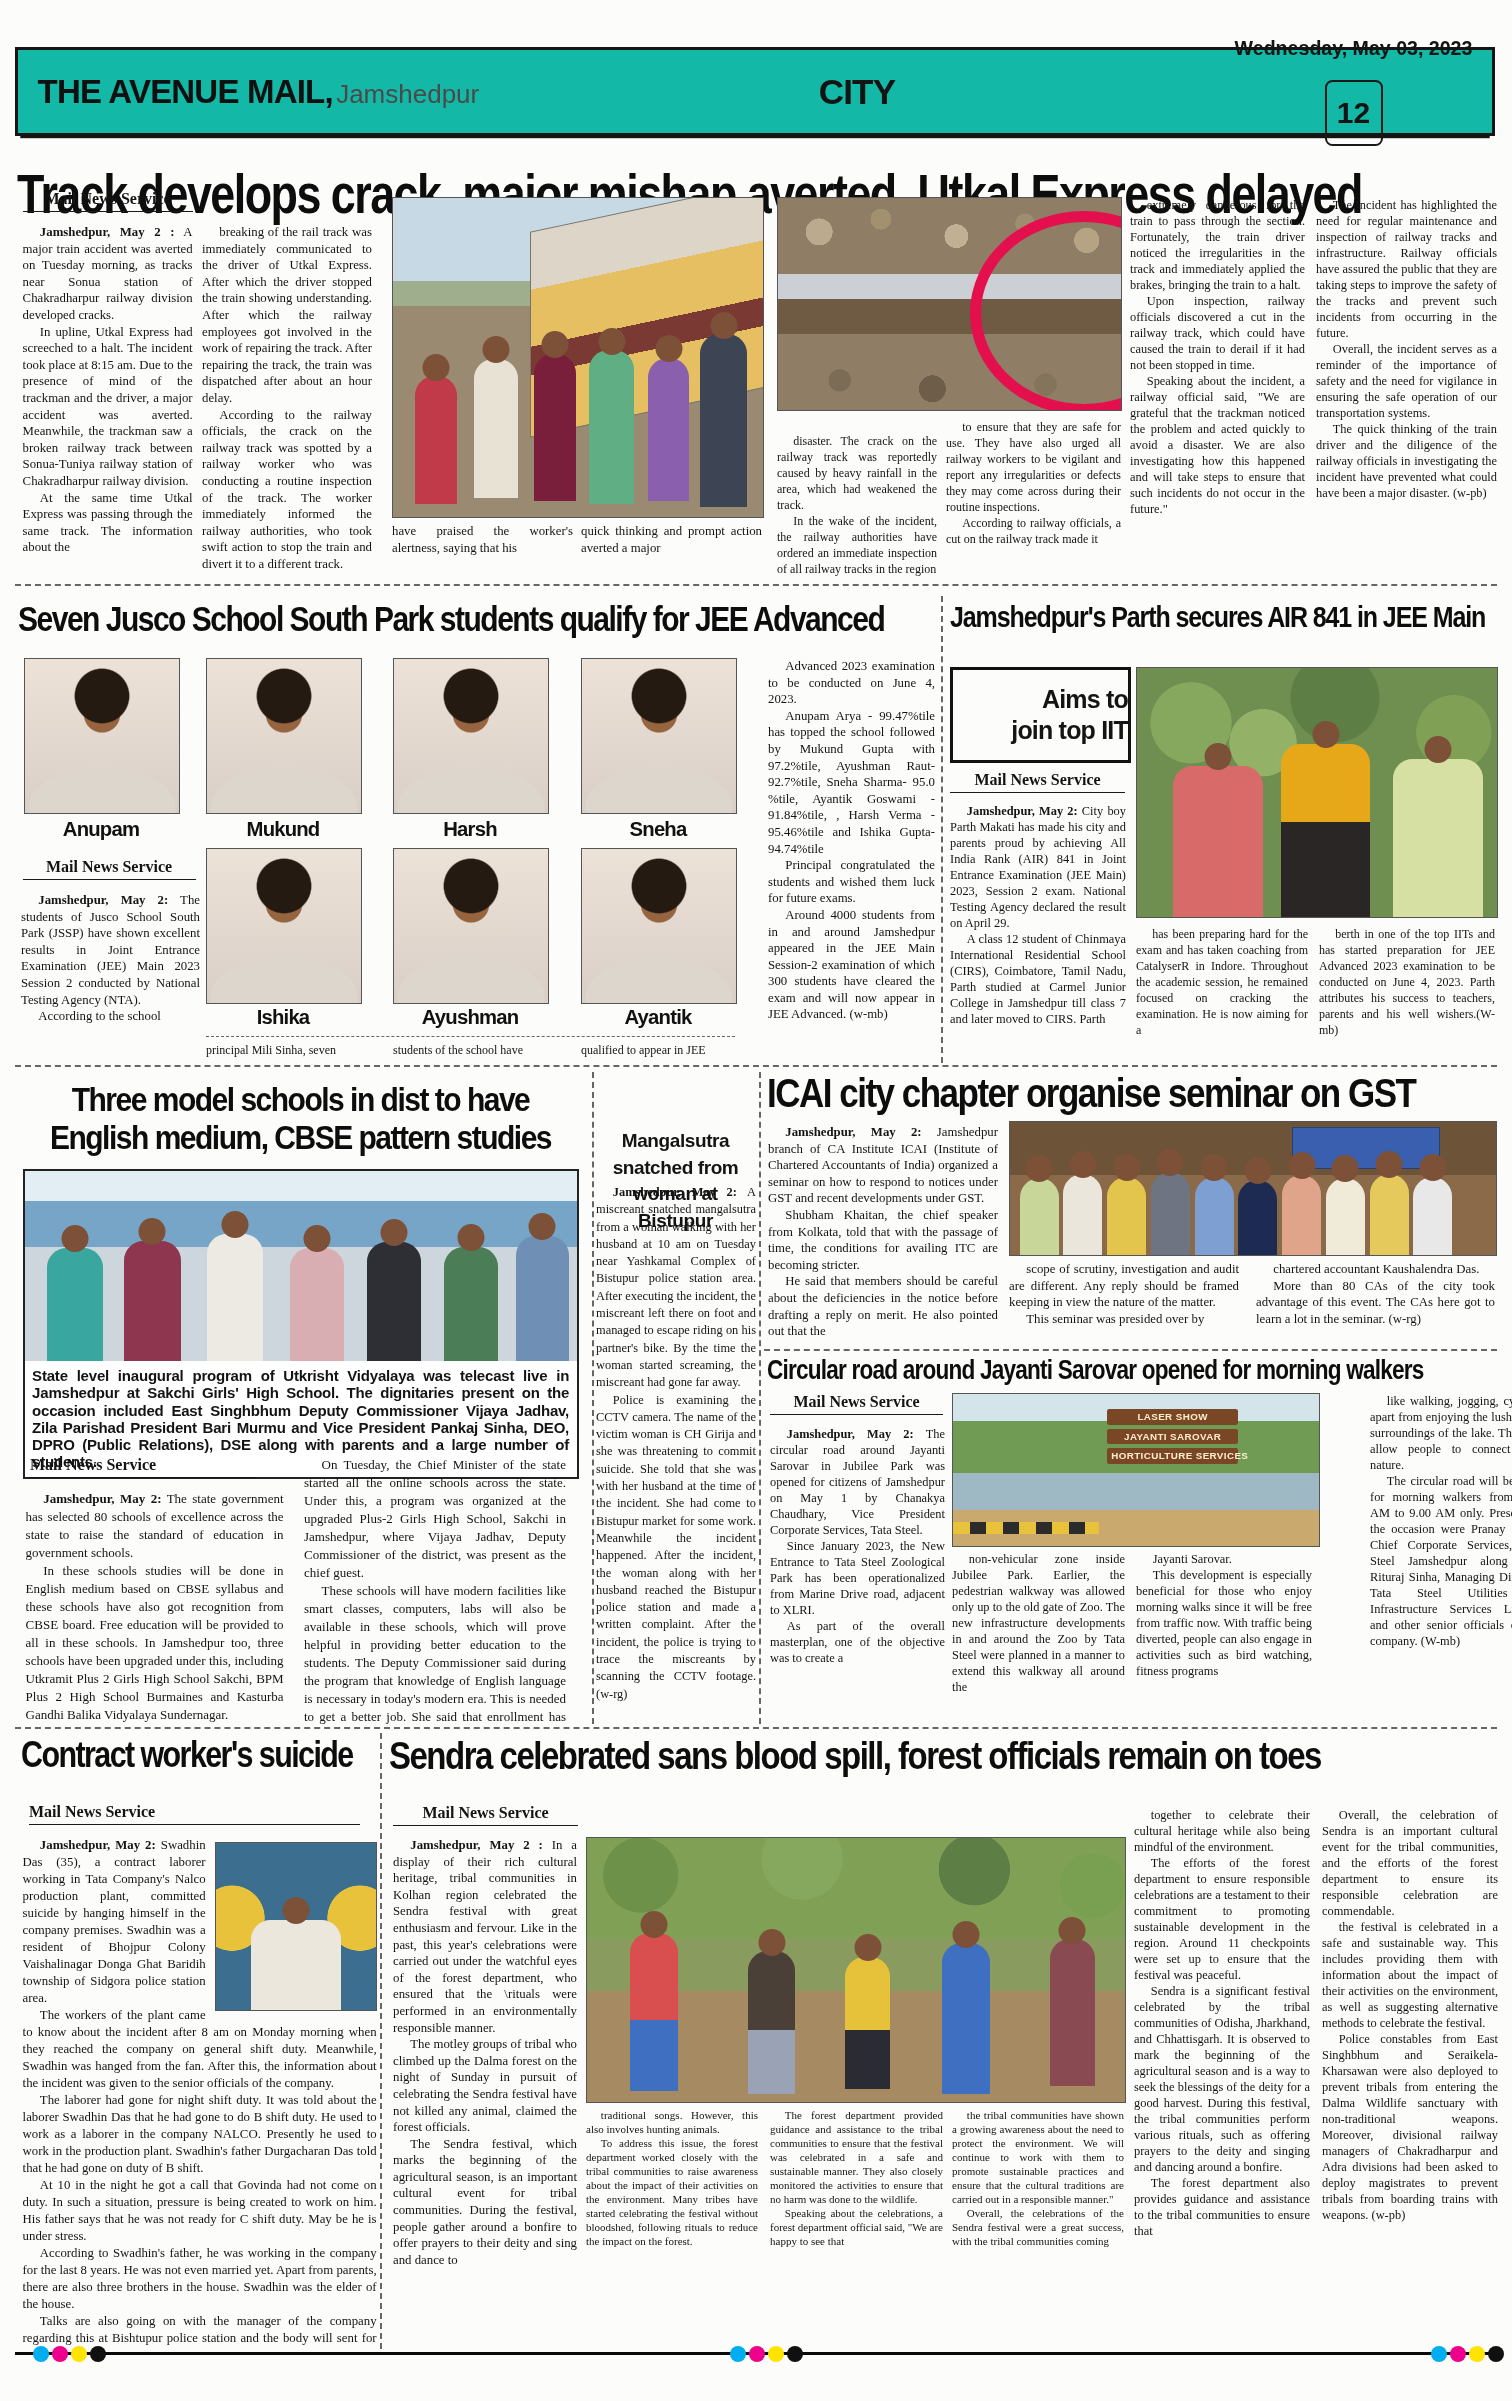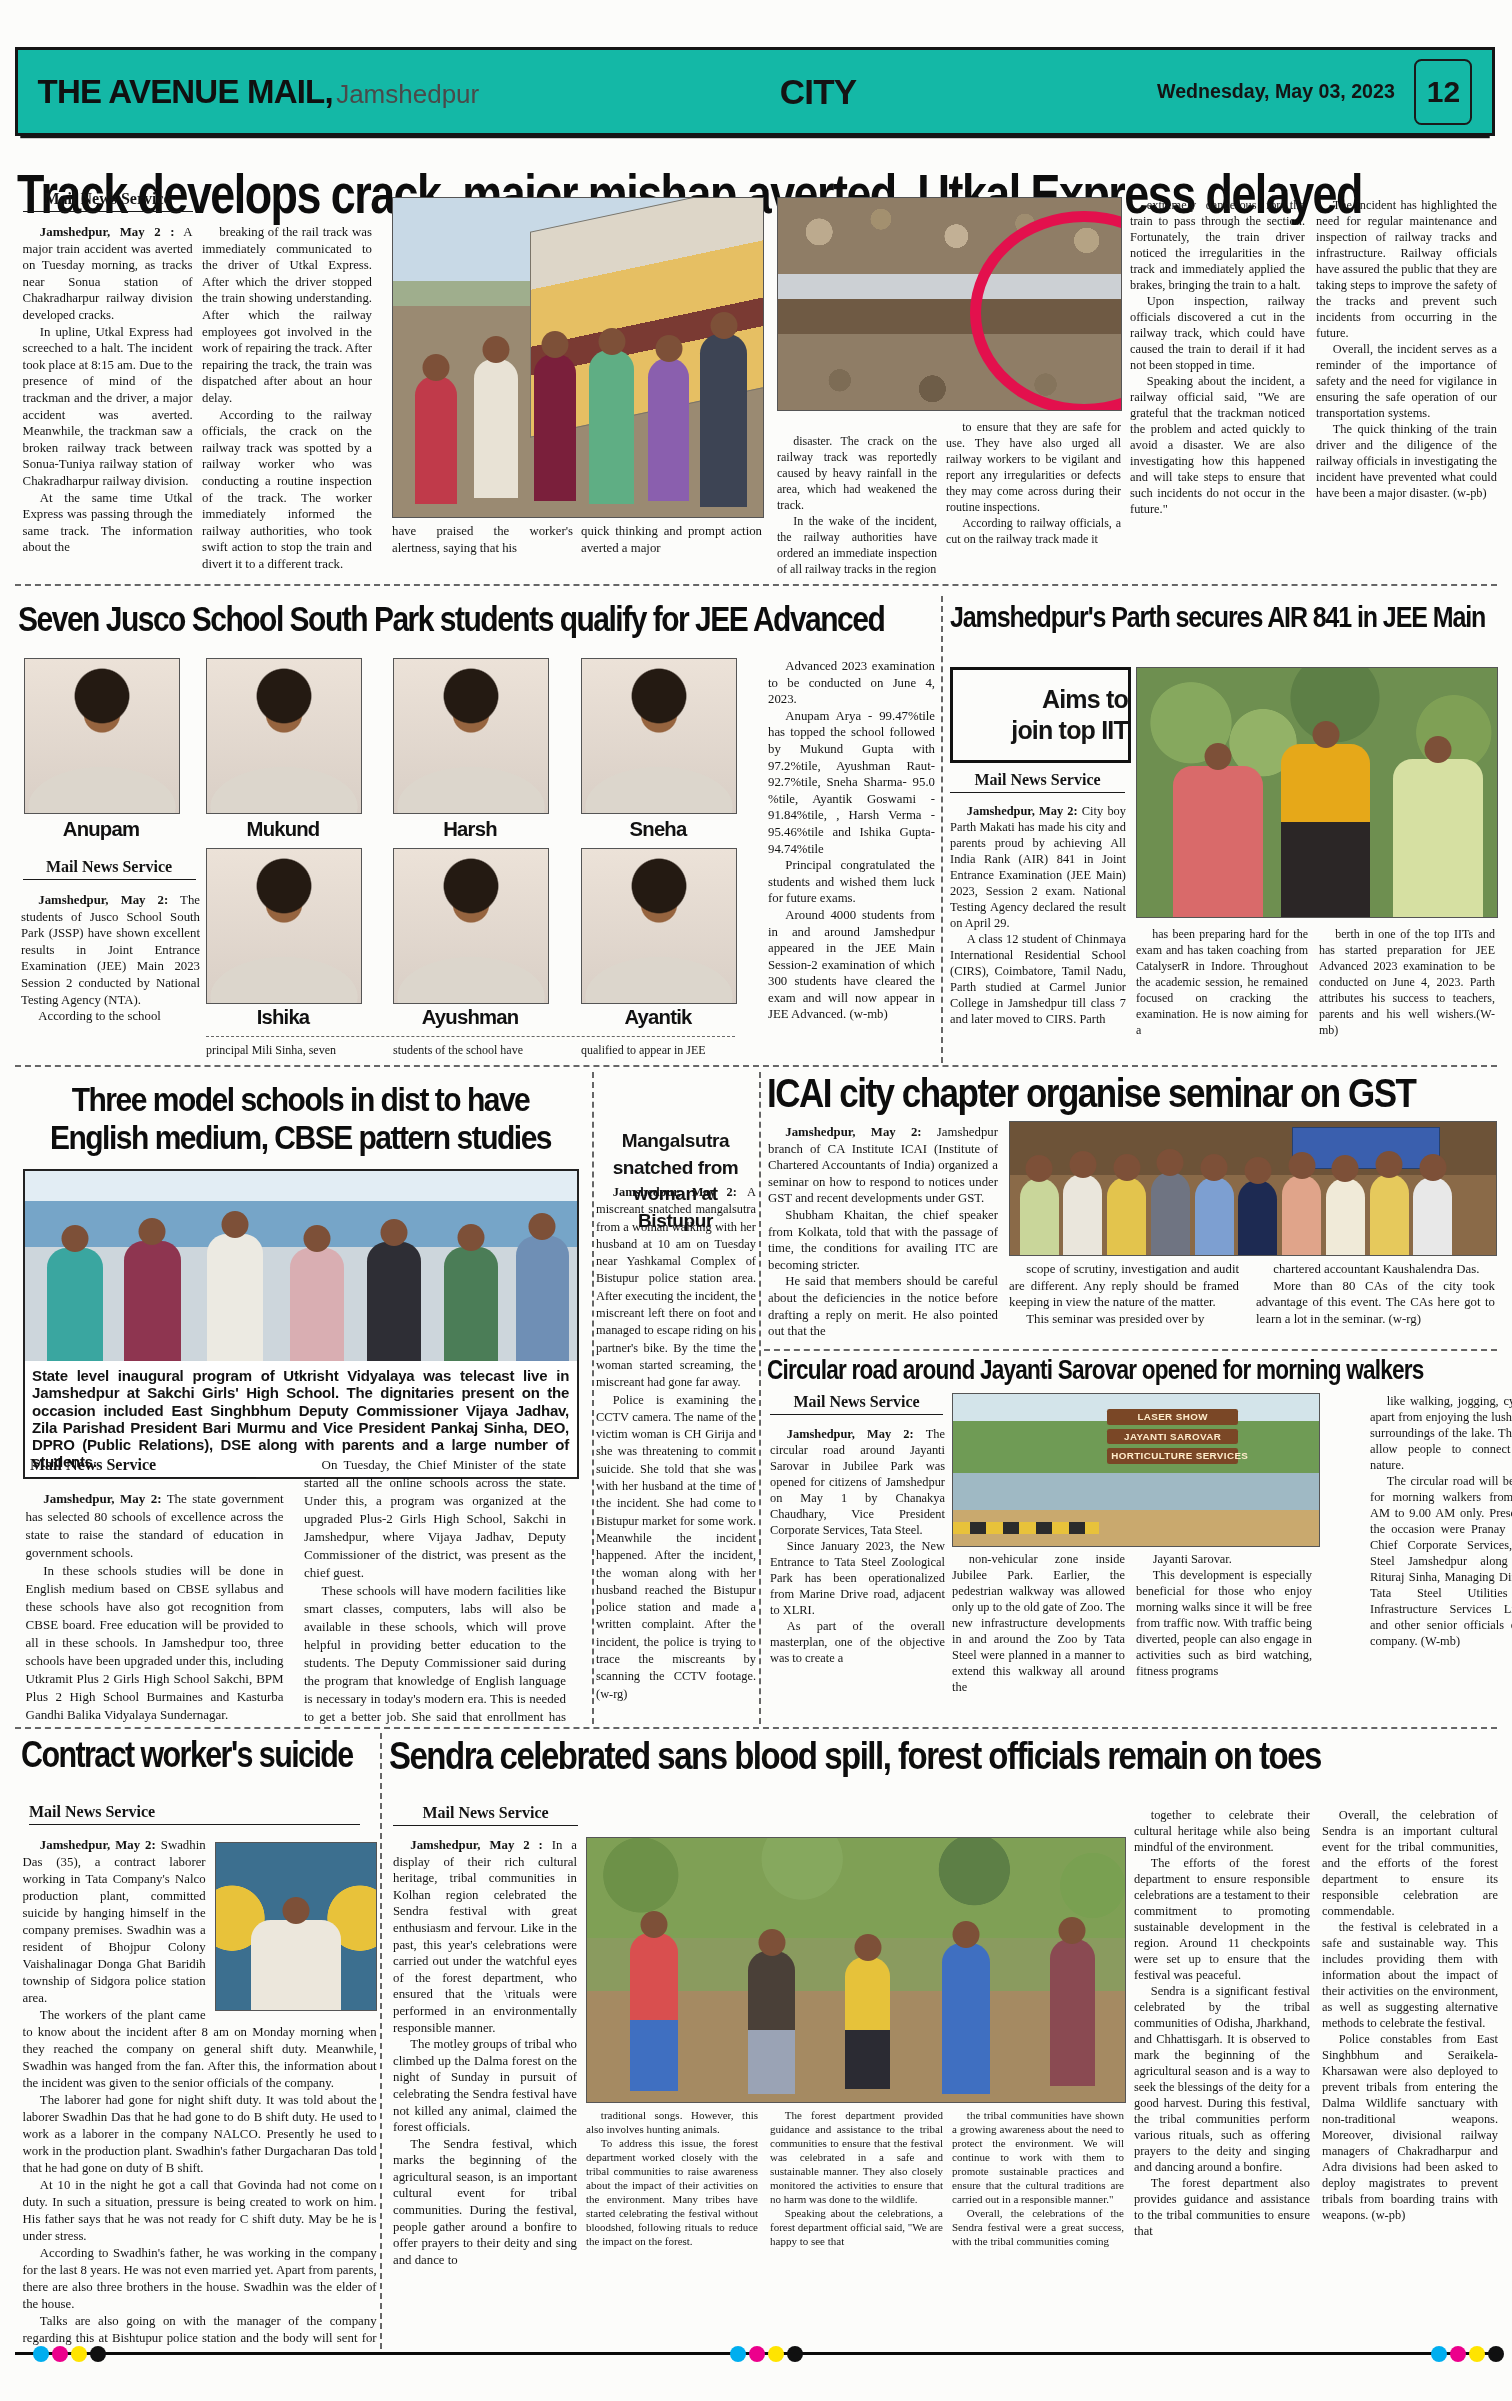--- a/index.html
+++ b/index.html
@@ -45,21 +45,21 @@
 <body>
 
 <div class="page">
 
   <div class="masthead">
     <div class="mast-left">
       <span style="font-weight:800;font-size:33px;letter-spacing:-0.8px;color:#101010;">THE AVENUE MAIL,</span>
       <span style="font-weight:400;font-size:26px;color:#4a4a4a;">Jamshedpur</span>
     </div>
     <div style="font-family:'Liberation Sans',sans-serif;font-weight:800;font-size:35px;letter-spacing:-0.8px;">CITY</div>
-    <div style="display:flex;align-items:center;gap:19.6px;">
+    <div style="display:flex;align-items:center;gap:19.6px;flex-direction:column;">
       <div style="font-family:'Liberation Sans',sans-serif;font-weight:700;font-size:19.6px;">Wednesday, May 03, 2023</div>
       <div style="border:2.3px solid #1a1a1a;border-radius:7.5px;width:54px;height:62px;display:flex;align-items:center;justify-content:center;font:700 30px 'Liberation Sans',sans-serif;">12</div>
     </div>
   </div>
 
   <div class="hl abs" style="left:16.6px;top:167px;font-size:44px;transform:scale(1.02,1.25);">Track develops crack, major mishap averted, Utkal Express delayed</div>
 
   <div class="byline" style="left:22.6px;top:190px;width:170px;text-align:center;">Mail News Service</div>
 
   <div class="body-col" style="left:22.6px;top:224px;width:170px;height:346px;font-size:12.8px;line-height:16.6px;">

